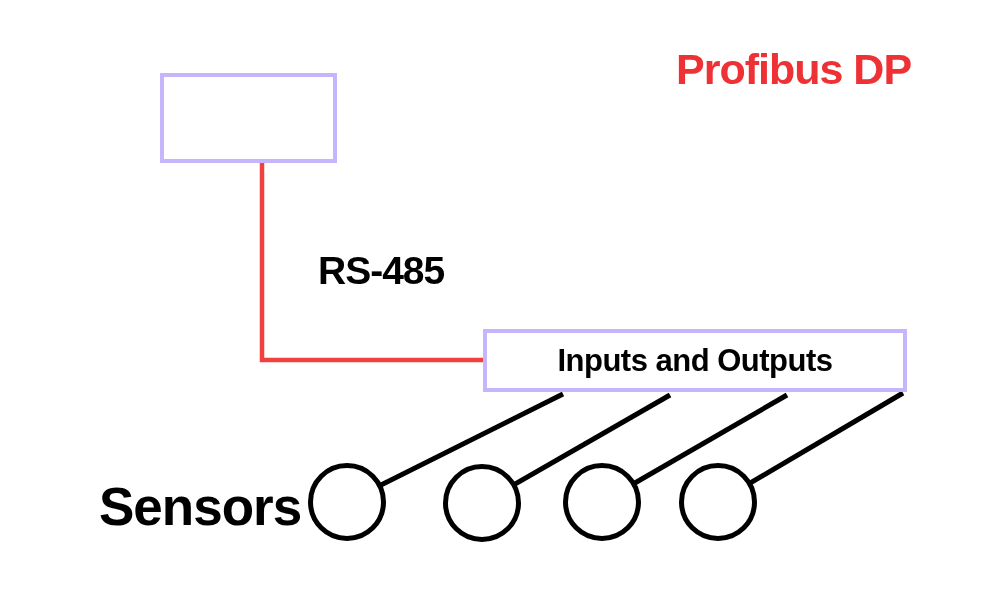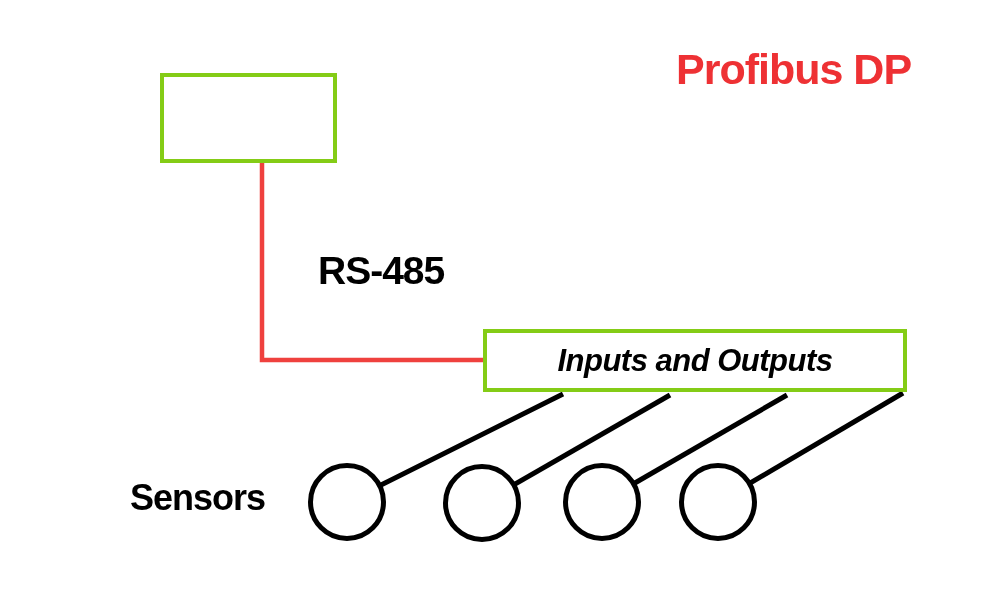--- a/index.html
+++ b/index.html
@@ -19,24 +19,23 @@
     position: absolute;
     left: 0;
     top: 0;
     width: 1000px;
     height: 600px;
     z-index: 1;
   }
   .box {
     position: absolute;
     box-sizing: border-box;
-    border: 4px solid #84cc16;
+    border: 4px solid #c4b5fd;
     background: #ffffff;
     z-index: 2;
-    font-style: italic;
   }
   .plc-box {
     left: 160px;
     top: 73px;
     width: 177px;
     height: 90px;
   }
   .io-box {
     left: 483px;
     top: 329px;
@@ -73,23 +72,23 @@
     font-size: 43px;
     margin-left: 48px;
   }
   .bus-label {
     left: 318px;
     top: 235px;
     font-size: 39px;
     margin-top: 16px;
   }
   .sensors-label {
-    left: 130px;
+    left: 99px;
     top: 480px;
-    font-size: 36px;
+    font-size: 53px;
   }
 </style>
 </head>
 <body>
 
 <div class="canvas">
 
   <svg class="shapes-svg" viewBox="0 0 1000 600" xmlns="http://www.w3.org/2000/svg">
 
     <polyline points="262,161 262,360 485,360" fill="none" stroke-width="4.5" stroke-linejoin="miter" stroke="#ef413e"></polyline>

